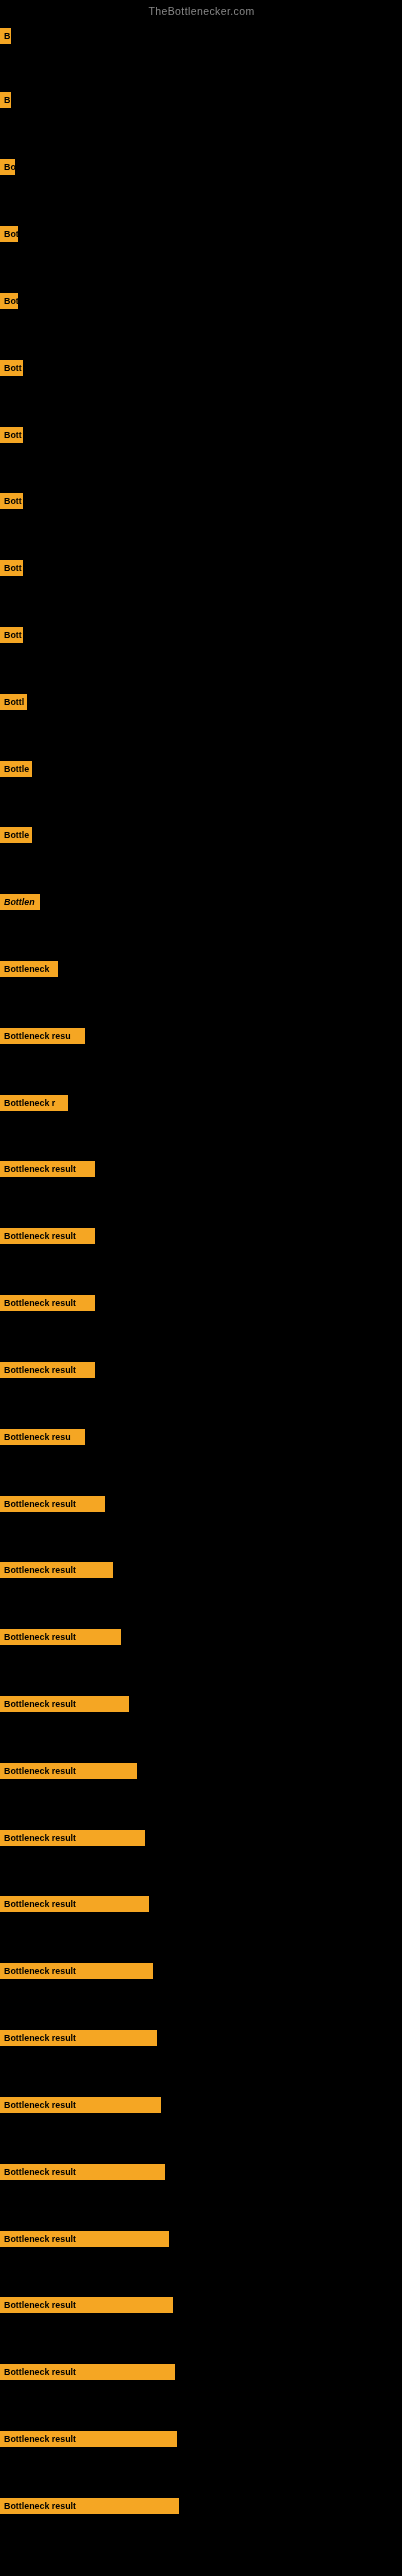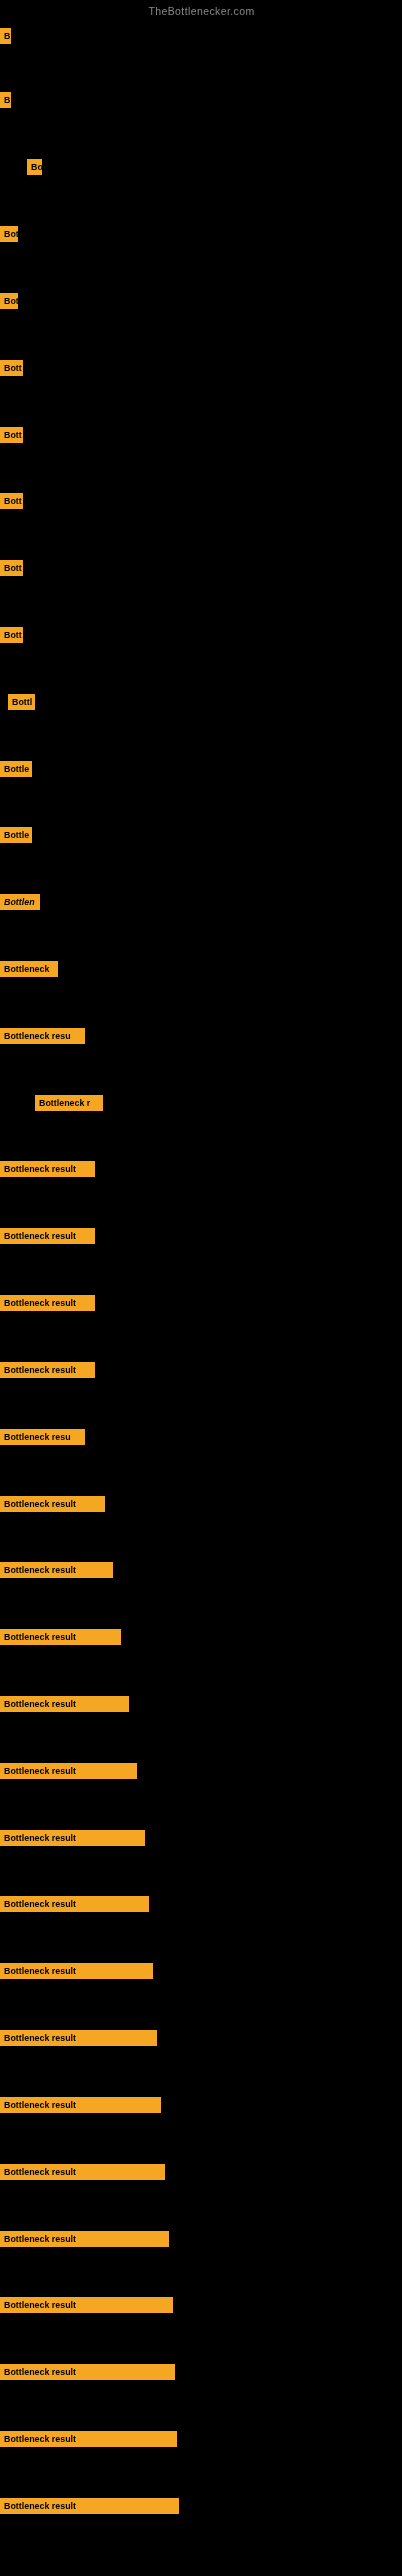--- a/index.html
+++ b/index.html
@@ -38,21 +38,21 @@
 
 <div class="site-title">TheBottlenecker.com</div>
 
 <div id="rows-container" style="position: relative; width: 403px; height: 2552px;">
 <div style="position: absolute; top: 8px; left: 0px; display: flex; align-items: center;">
       <span class="bottleneck-label" style="max-width: 11.3px; min-width: 11.3px;">B</span>
     </div>
     <div style="position: absolute; top: 72px; left: 0px; display: flex; align-items: center;">
       <span class="bottleneck-label" style="max-width: 11.3px; min-width: 11.3px;">B</span>
     </div>
-    <div style="position: absolute; top: 139px; left: 0px; display: flex; align-items: center; padding-left: 27px;">
+    <div style="position: absolute; top: 139px; left: 0px; display: flex; align-items: center;">
       <span class="bottleneck-label" style="max-width: 14.5px; min-width: 14.5px;">Bo</span>
     </div>
     <div style="position: absolute; top: 206px; left: 0px; display: flex; align-items: center;">
       <span class="bottleneck-label" style="max-width: 17.7px; min-width: 17.7px;">Bot</span>
     </div>
     <div style="position: absolute; top: 273px; left: 0px; display: flex; align-items: center;">
       <span class="bottleneck-label" style="max-width: 17.7px; min-width: 17.7px;">Bot</span>
     </div>
     <div style="position: absolute; top: 340px; left: 0px; display: flex; align-items: center;">
       <span class="bottleneck-label" style="max-width: 22.5px; min-width: 22.5px;">Bott</span>
@@ -62,39 +62,39 @@
     </div>
     <div style="position: absolute; top: 473px; left: 0px; display: flex; align-items: center;">
       <span class="bottleneck-label" style="max-width: 22.5px; min-width: 22.5px;">Bott</span>
     </div>
     <div style="position: absolute; top: 540px; left: 0px; display: flex; align-items: center;">
       <span class="bottleneck-label" style="max-width: 22.5px; min-width: 22.5px;">Bott</span>
     </div>
     <div style="position: absolute; top: 607px; left: 0px; display: flex; align-items: center;">
       <span class="bottleneck-label" style="max-width: 22.5px; min-width: 22.5px;">Bott</span>
     </div>
-    <div style="position: absolute; top: 674px; left: 8px; display: flex; align-items: center; border-radius: 6px;">
+    <div style="position: absolute; top: 674px; left: 0px; display: flex; align-items: center; border-radius: 6px;">
       <span class="bottleneck-label" style="max-width: 27px; min-width: 27px;">Bottl</span>
     </div>
     <div style="position: absolute; top: 741px; left: 0px; display: flex; align-items: center;">
       <span class="bottleneck-label" style="max-width: 32px; min-width: 32px;">Bottle</span>
     </div>
     <div style="position: absolute; top: 807px; left: 0px; display: flex; align-items: center;">
       <span class="bottleneck-label" style="max-width: 32px; min-width: 32px;">Bottle</span>
     </div>
     <div style="position: absolute; top: 874px; left: 0px; display: flex; align-items: center;">
       <span class="bottleneck-label" style="max-width: 40px; min-width: 40px; font-style: italic;">Bottlen</span>
     </div>
     <div style="position: absolute; top: 941px; left: 0px; display: flex; align-items: center;">
       <span class="bottleneck-label" style="max-width: 58px; min-width: 58px;">Bottleneck</span>
     </div>
     <div style="position: absolute; top: 1008px; left: 0px; display: flex; align-items: center;">
       <span class="bottleneck-label" style="max-width: 85px; min-width: 85px;">Bottleneck resu</span>
     </div>
-    <div style="position: absolute; top: 1075px; left: 0px; display: flex; align-items: center; margin-left: 35px;">
+    <div style="position: absolute; top: 1075px; left: 0px; display: flex; align-items: center;">
       <span class="bottleneck-label" style="max-width: 68px; min-width: 68px;">Bottleneck r</span>
     </div>
     <div style="position: absolute; top: 1141px; left: 0px; display: flex; align-items: center;">
       <span class="bottleneck-label" style="max-width: 95px; min-width: 95px;">Bottleneck result</span>
     </div>
     <div style="position: absolute; top: 1208px; left: 0px; display: flex; align-items: center;">
       <span class="bottleneck-label" style="max-width: 95px; min-width: 95px;">Bottleneck result</span>
     </div>
     <div style="position: absolute; top: 1275px; left: 0px; display: flex; align-items: center;">
       <span class="bottleneck-label" style="max-width: 95px; min-width: 95px;">Bottleneck result</span>

